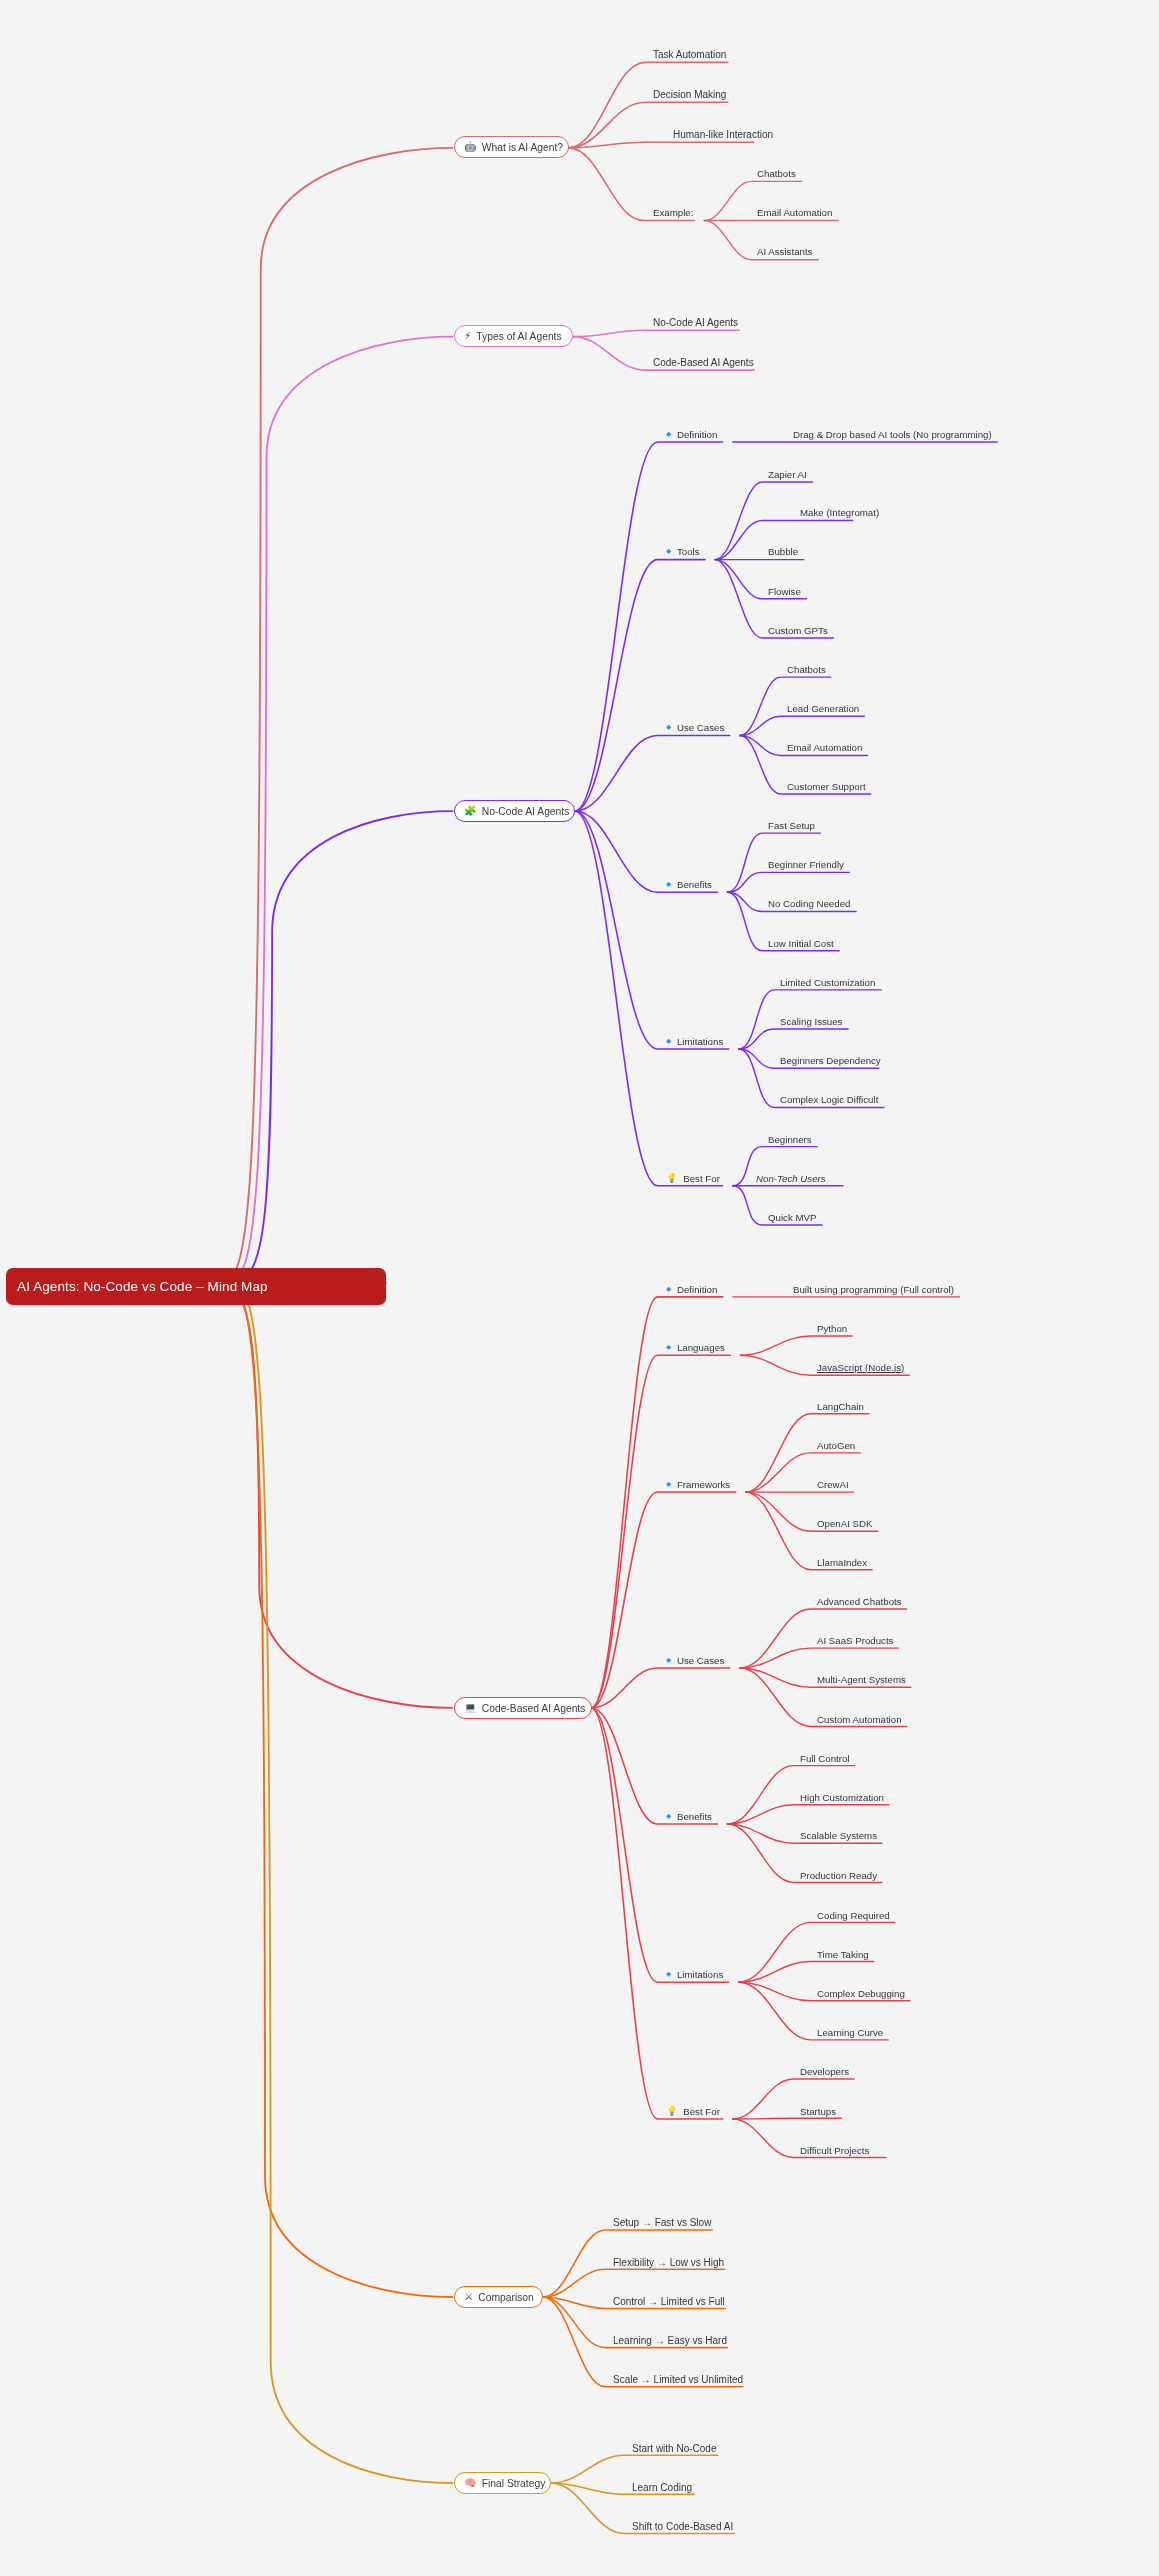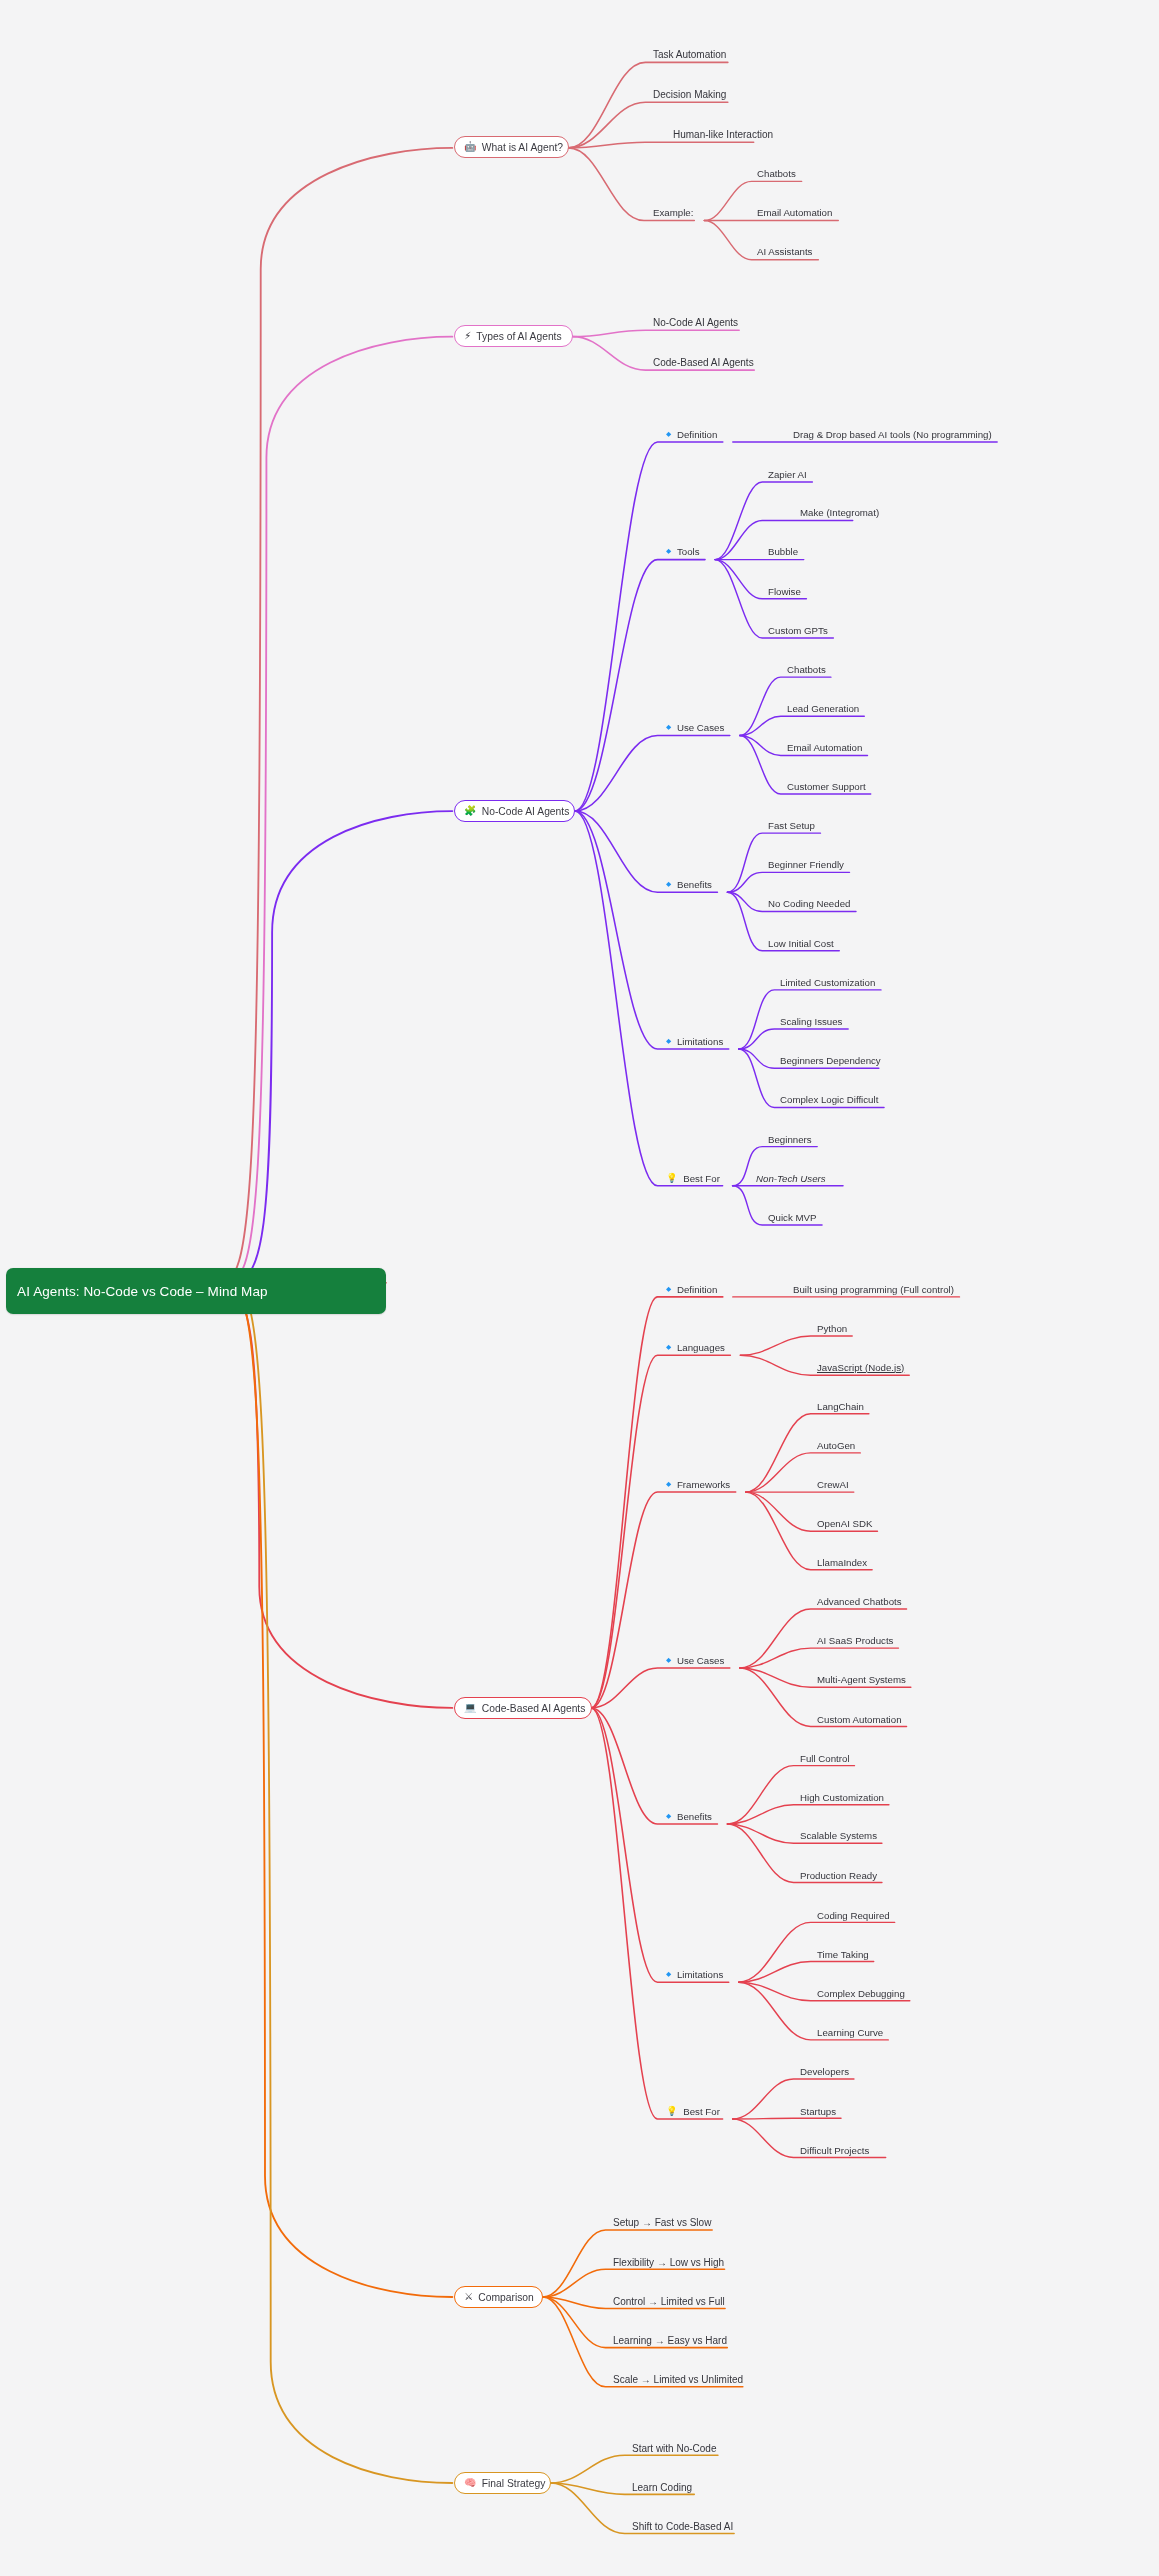--- a/index.html
+++ b/index.html
@@ -181,21 +181,21 @@
       <path d="M 762 3224 C 798.96 3224, 813.04 3240, 850 3240 L 1017.84375 3240" stroke="#f26b0a" stroke-width="2.2" fill="none" stroke-linecap="round"></path>
       <path d="M 762 3224 C 798.96 3224, 813.04 3295, 850 3295 L 1020.890625 3295" stroke="#f26b0a" stroke-width="2.2" fill="none" stroke-linecap="round"></path>
       <path d="M 762 3224 C 798.96 3224, 813.04 3350, 850 3350 L 1042.78125 3350" stroke="#f26b0a" stroke-width="2.2" fill="none" stroke-linecap="round"></path>
       <path d="M 541 1800 L 320 1800
              C 368 1800, 380 1860, 380 3315
              C 380 3445, 527 3485, 635 3485" stroke="#d89622" stroke-width="2.6" fill="none" stroke-linecap="round"></path>
       <path d="M 773 3485 C 816.68 3485, 833.32 3446, 877 3446 L 1007.84375 3446" stroke="#d89622" stroke-width="2.2" fill="none" stroke-linecap="round"></path>
       <path d="M 773 3485 C 816.68 3485, 833.32 3501, 877 3501 L 974.625 3501" stroke="#d89622" stroke-width="2.2" fill="none" stroke-linecap="round"></path>
       <path d="M 773 3485 C 816.68 3485, 833.32 3556, 877 3556 L 1030.53125 3556" stroke="#d89622" stroke-width="2.2" fill="none" stroke-linecap="round"></path>
     </svg>
-<div class="node node-root" style="left: 5.7px; top: 1268px; width: 380px; height: 46px; background: #15803d; color: rgb(255, 255, 255);">
+<div class="node node-root" style="left: 5.7px; top: 1268px; width: 380px; height: 37px; background: #b91c1c; color: rgb(255, 255, 255);">
       <span>AI Agents: No-Code vs Code – Mind Map</span>
     </div>
     <div class="node node-branch" style="left: 454px; top: 136px; border-color: rgb(216, 106, 114); width: 115px;">
       <span class="emo">🤖</span>
       <span>What is AI Agent?</span>
     </div>
     <div class="node node-plain" style="left: 653px; top: 47px;">
       <span>Task Automation</span>
     </div>
     <div class="node node-plain" style="left: 653px; top: 87px;">

